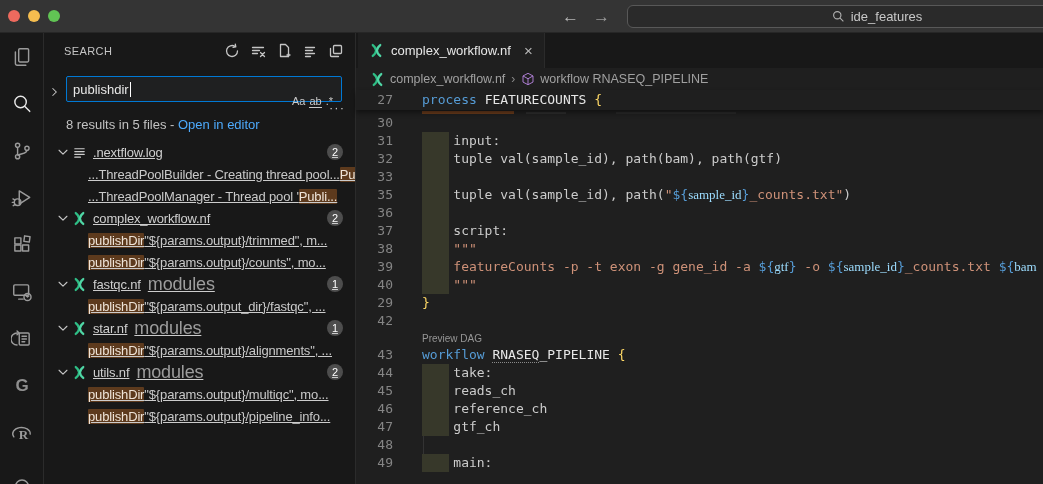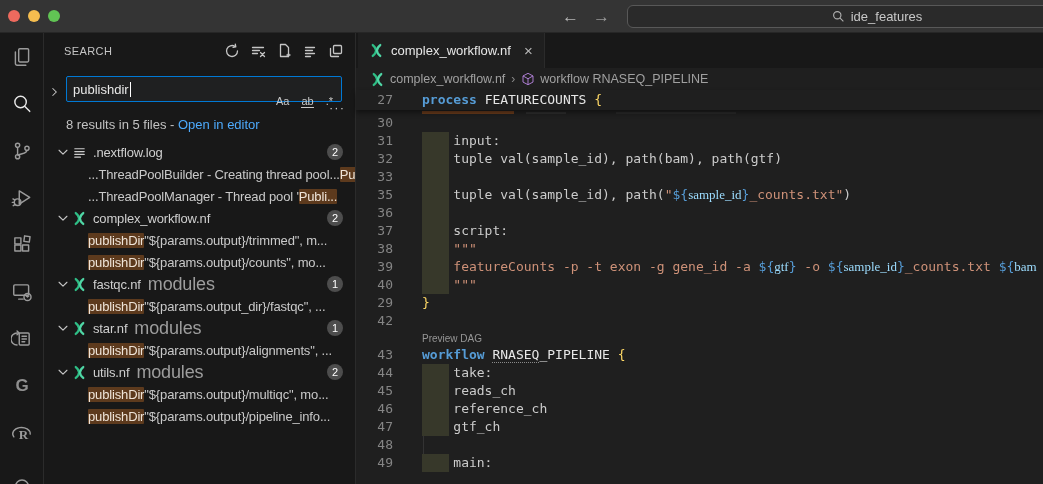--- a/index.html
+++ b/index.html
@@ -37,30 +37,30 @@
   .tb { width:22px; height:22px; display:flex; align-items:center; justify-content:center;
     color:#c5c5c5; background:none; border:none; cursor:pointer; }
 
   .toggle-replace { position:absolute; left:4px; top:48px; width:16px; height:22px;
     display:flex; align-items:center; color:#c5c5c5; cursor:pointer; }
   .search-input { position:absolute; left:22px; top:43px; width:276px; height:26px;
     background:#1f2021; border:1px solid var(--accent); border-radius:2px;
     display:flex; align-items:center; padding:0 6px; cursor:text; }
   .query-text { font-size:13px; color:#e8e8e8; }
   .caret { width:1px; height:15px; background:#ffffff; margin-left:1px; }
-  .search-opts { margin-left:auto; display:flex; gap:8px; align-items:center;margin-top:23px; }
+  .search-opts { margin-left:auto; display:flex; align-items:center;margin-top:23px; }
   .opt { font-size:11px; color:#c8c8c8; background:none; border:none; cursor:pointer; padding:1px 2px; }
   .opt.uline span { border-bottom:1px solid #c8c8c8; }
   .more-dots { position:absolute; right:10px; top:70px; font-size:13px; color:#c5c5c5;
     letter-spacing:1px; cursor:pointer; line-height:10px; }
 
   .summary { position:absolute; left:22px; top:84px; font-size:13px; color:#c2c2c2; }
   .summary a { color:var(--link); text-decoration:none; cursor:pointer; }
 
-  .tree { position:absolute; left:0; top:108px; width:311px; }
+  .tree { position:absolute; left:0; top:108px; width:311px;text-decoration:underline; }
   .trow { height:22px; display:flex; align-items:center; white-space:nowrap; overflow:hidden;
     font-size:13px; letter-spacing:-0.15px; cursor:pointer; }
   .trow .chev { width:16px; margin-left:12px; color:#c5c5c5; flex:none; }
   .trow .ficon { width:16px; margin-right:5px; flex:none; }
   .trow .fname { color:#cfcfcf; }
   .trow .fdesc { color:#9d9d9d; margin-left:7px; font-size:18px; }
   .trow .badge { margin-left:auto; margin-right:12px; flex:none;
     background:var(--badge); color:#fff; font-size:11px; min-width:16px; height:16px;
     line-height:16px; border-radius:9px; text-align:center; padding:0 4px; }
   .mrow { padding-left:44px; color:#c9c9c9; }
@@ -91,21 +91,21 @@
 
   .sticky { position:absolute; left:0; top:57px; width:100%; height:20px; background:#1f1f1f;
     box-shadow:0 3px 5px rgba(0,0,0,.45); z-index:3; cursor:pointer; }
   .sticky .code-row { height:20px; line-height:20px; }
   .sliver { position:absolute; left:0; top:78px; width:100%; height:3px; overflow:hidden; }
   .sliver .bar { position:absolute; left:66px; top:0; width:92px; height:3px; background:#6b3c1c; }
   .sliver .dim1 { position:absolute; left:170px; top:1px; width:40px; height:2px; background:#2e2e2e; }
   .sliver .dim2 { position:absolute; left:260px; top:1px; width:120px; height:2px; background:#2a2a2a; }
   .code-lines { position:absolute; left:0; top:81px; width:100%; }
 
-  .k   { color:var(--kw);font-weight:bold; }
+  .k   { color:var(--kw); }
   .p   { color:#cccccc; }
   .s   { color:var(--str); }
   .d   { color:var(--dlm); }
   .v   { color:var(--var);font-family:Liberation Serif, serif; }
   .b   { color:var(--brace); }
   .fn  { color:#e6e6e6; }
   .fnu { color:#e6e6e6; border-bottom:1px dotted #8a8a8a; }
 </style>
 </head>
 <body>

